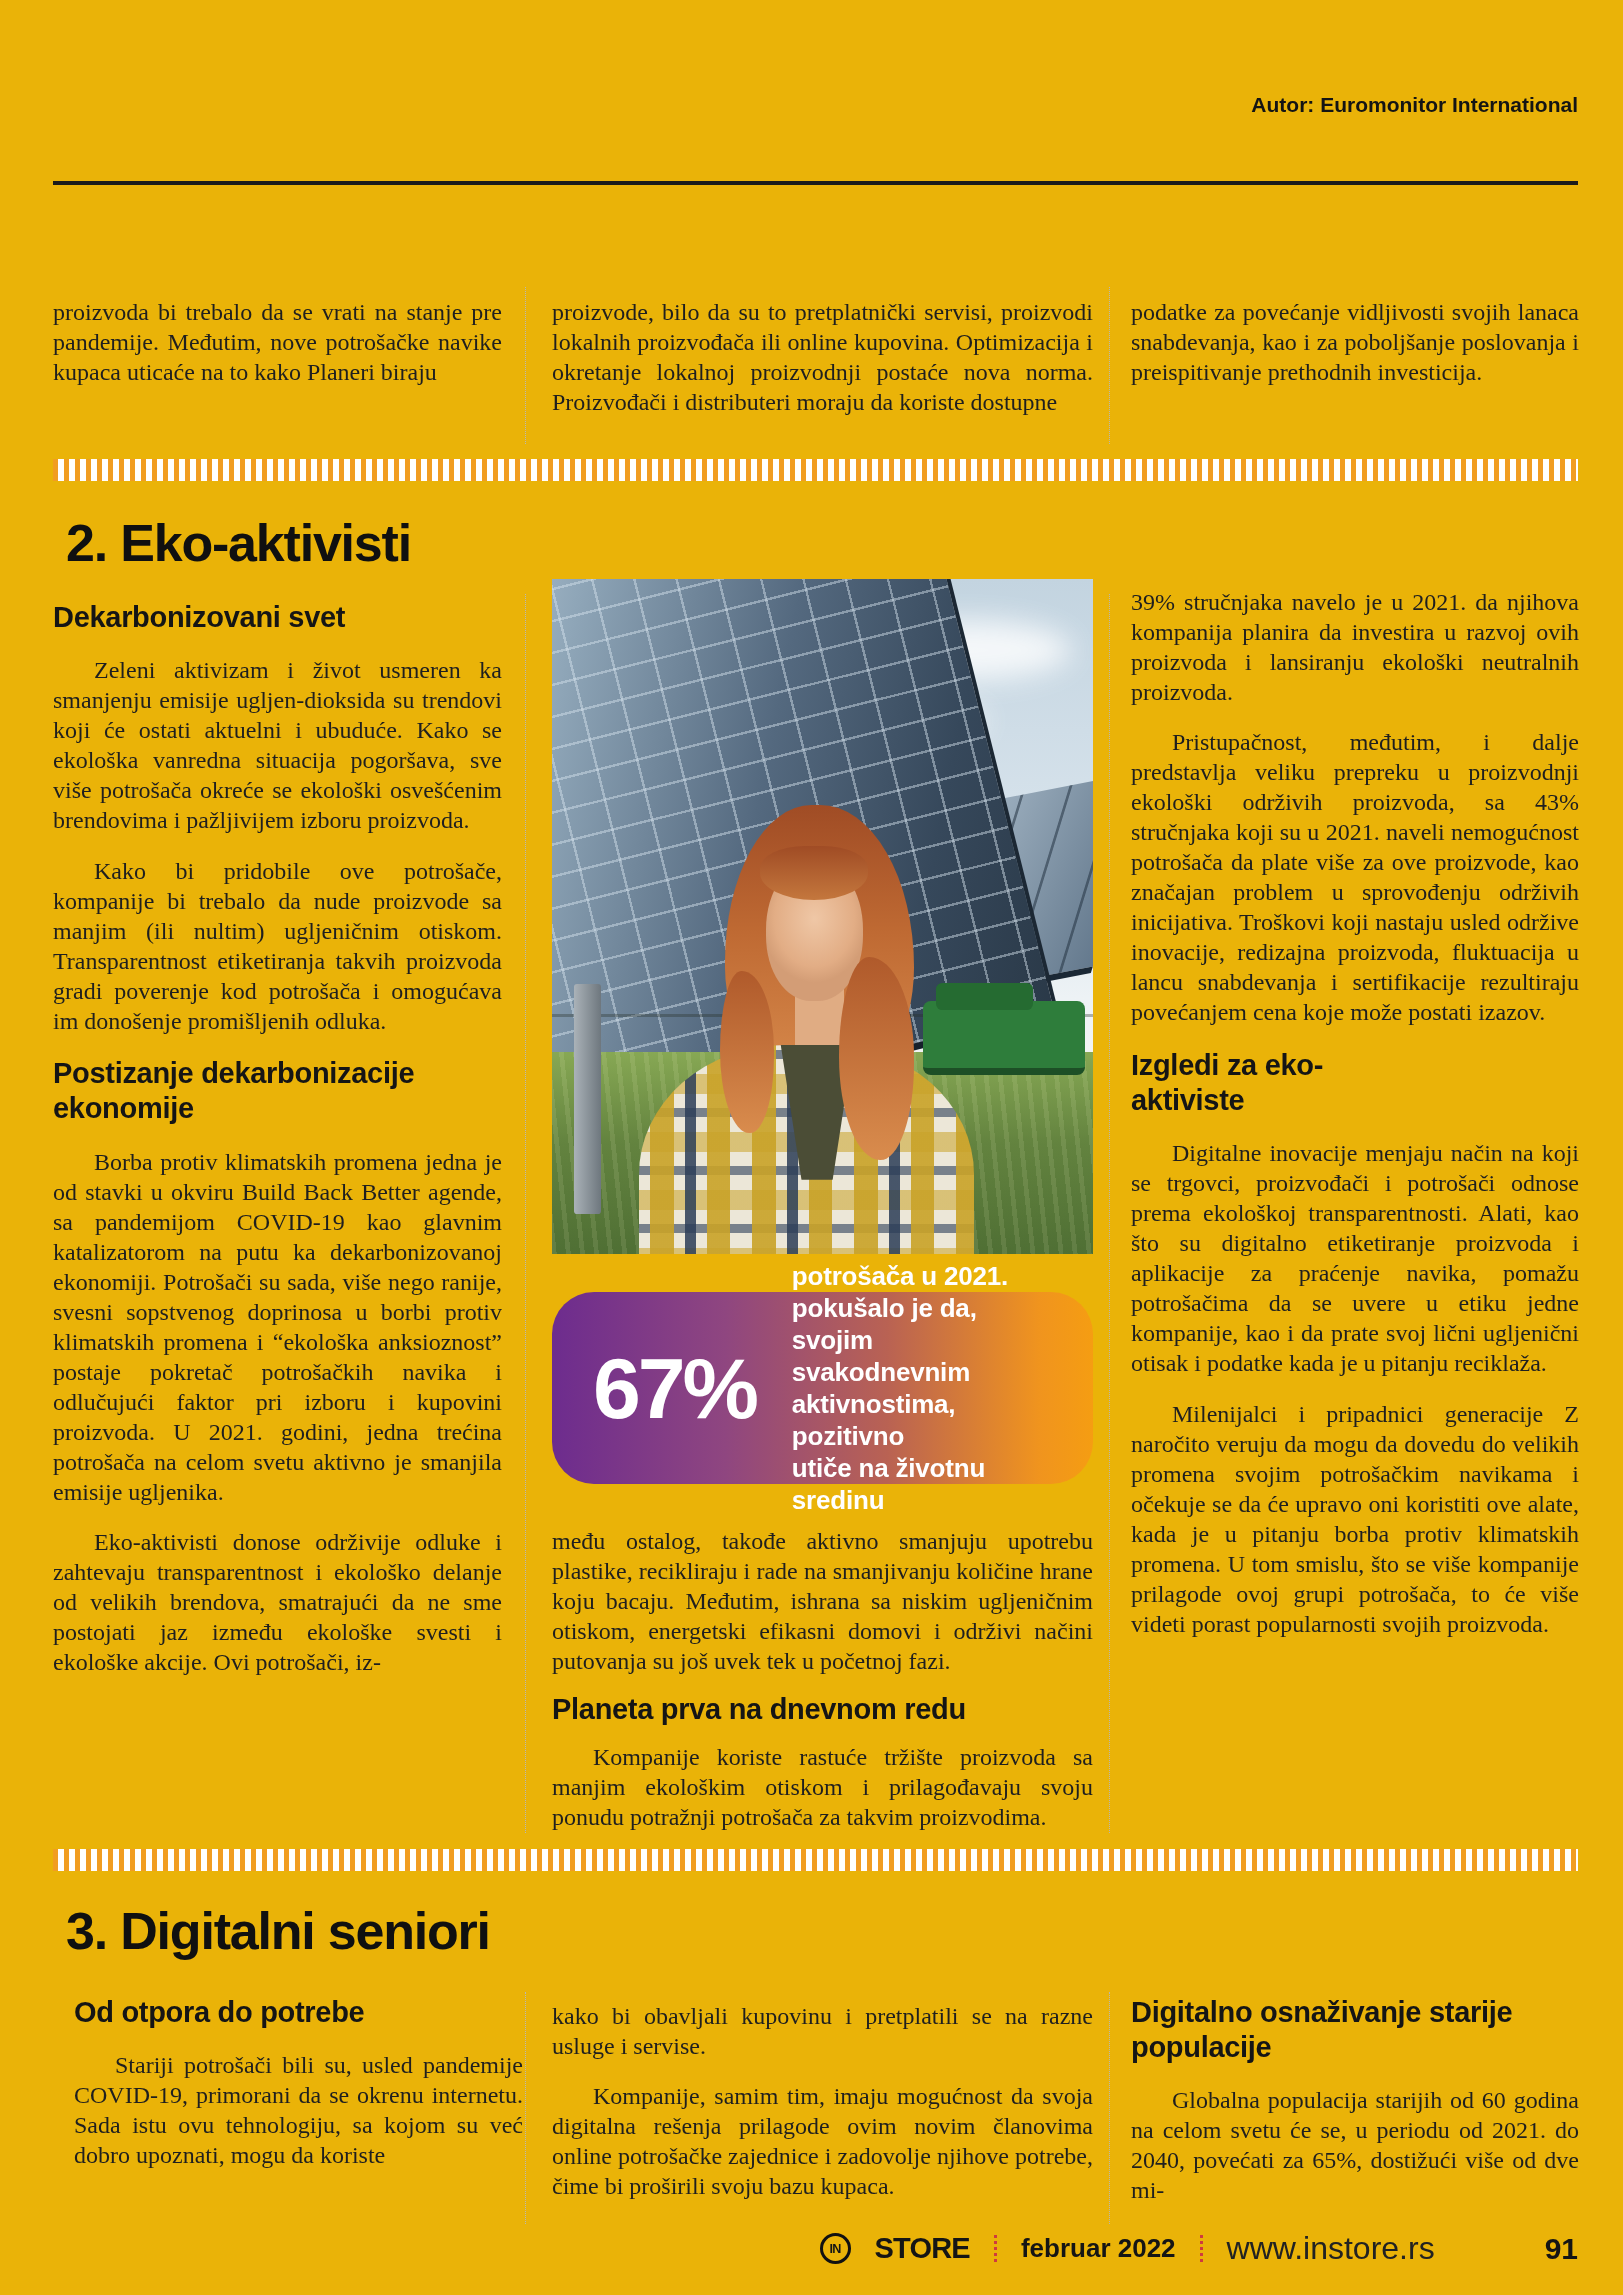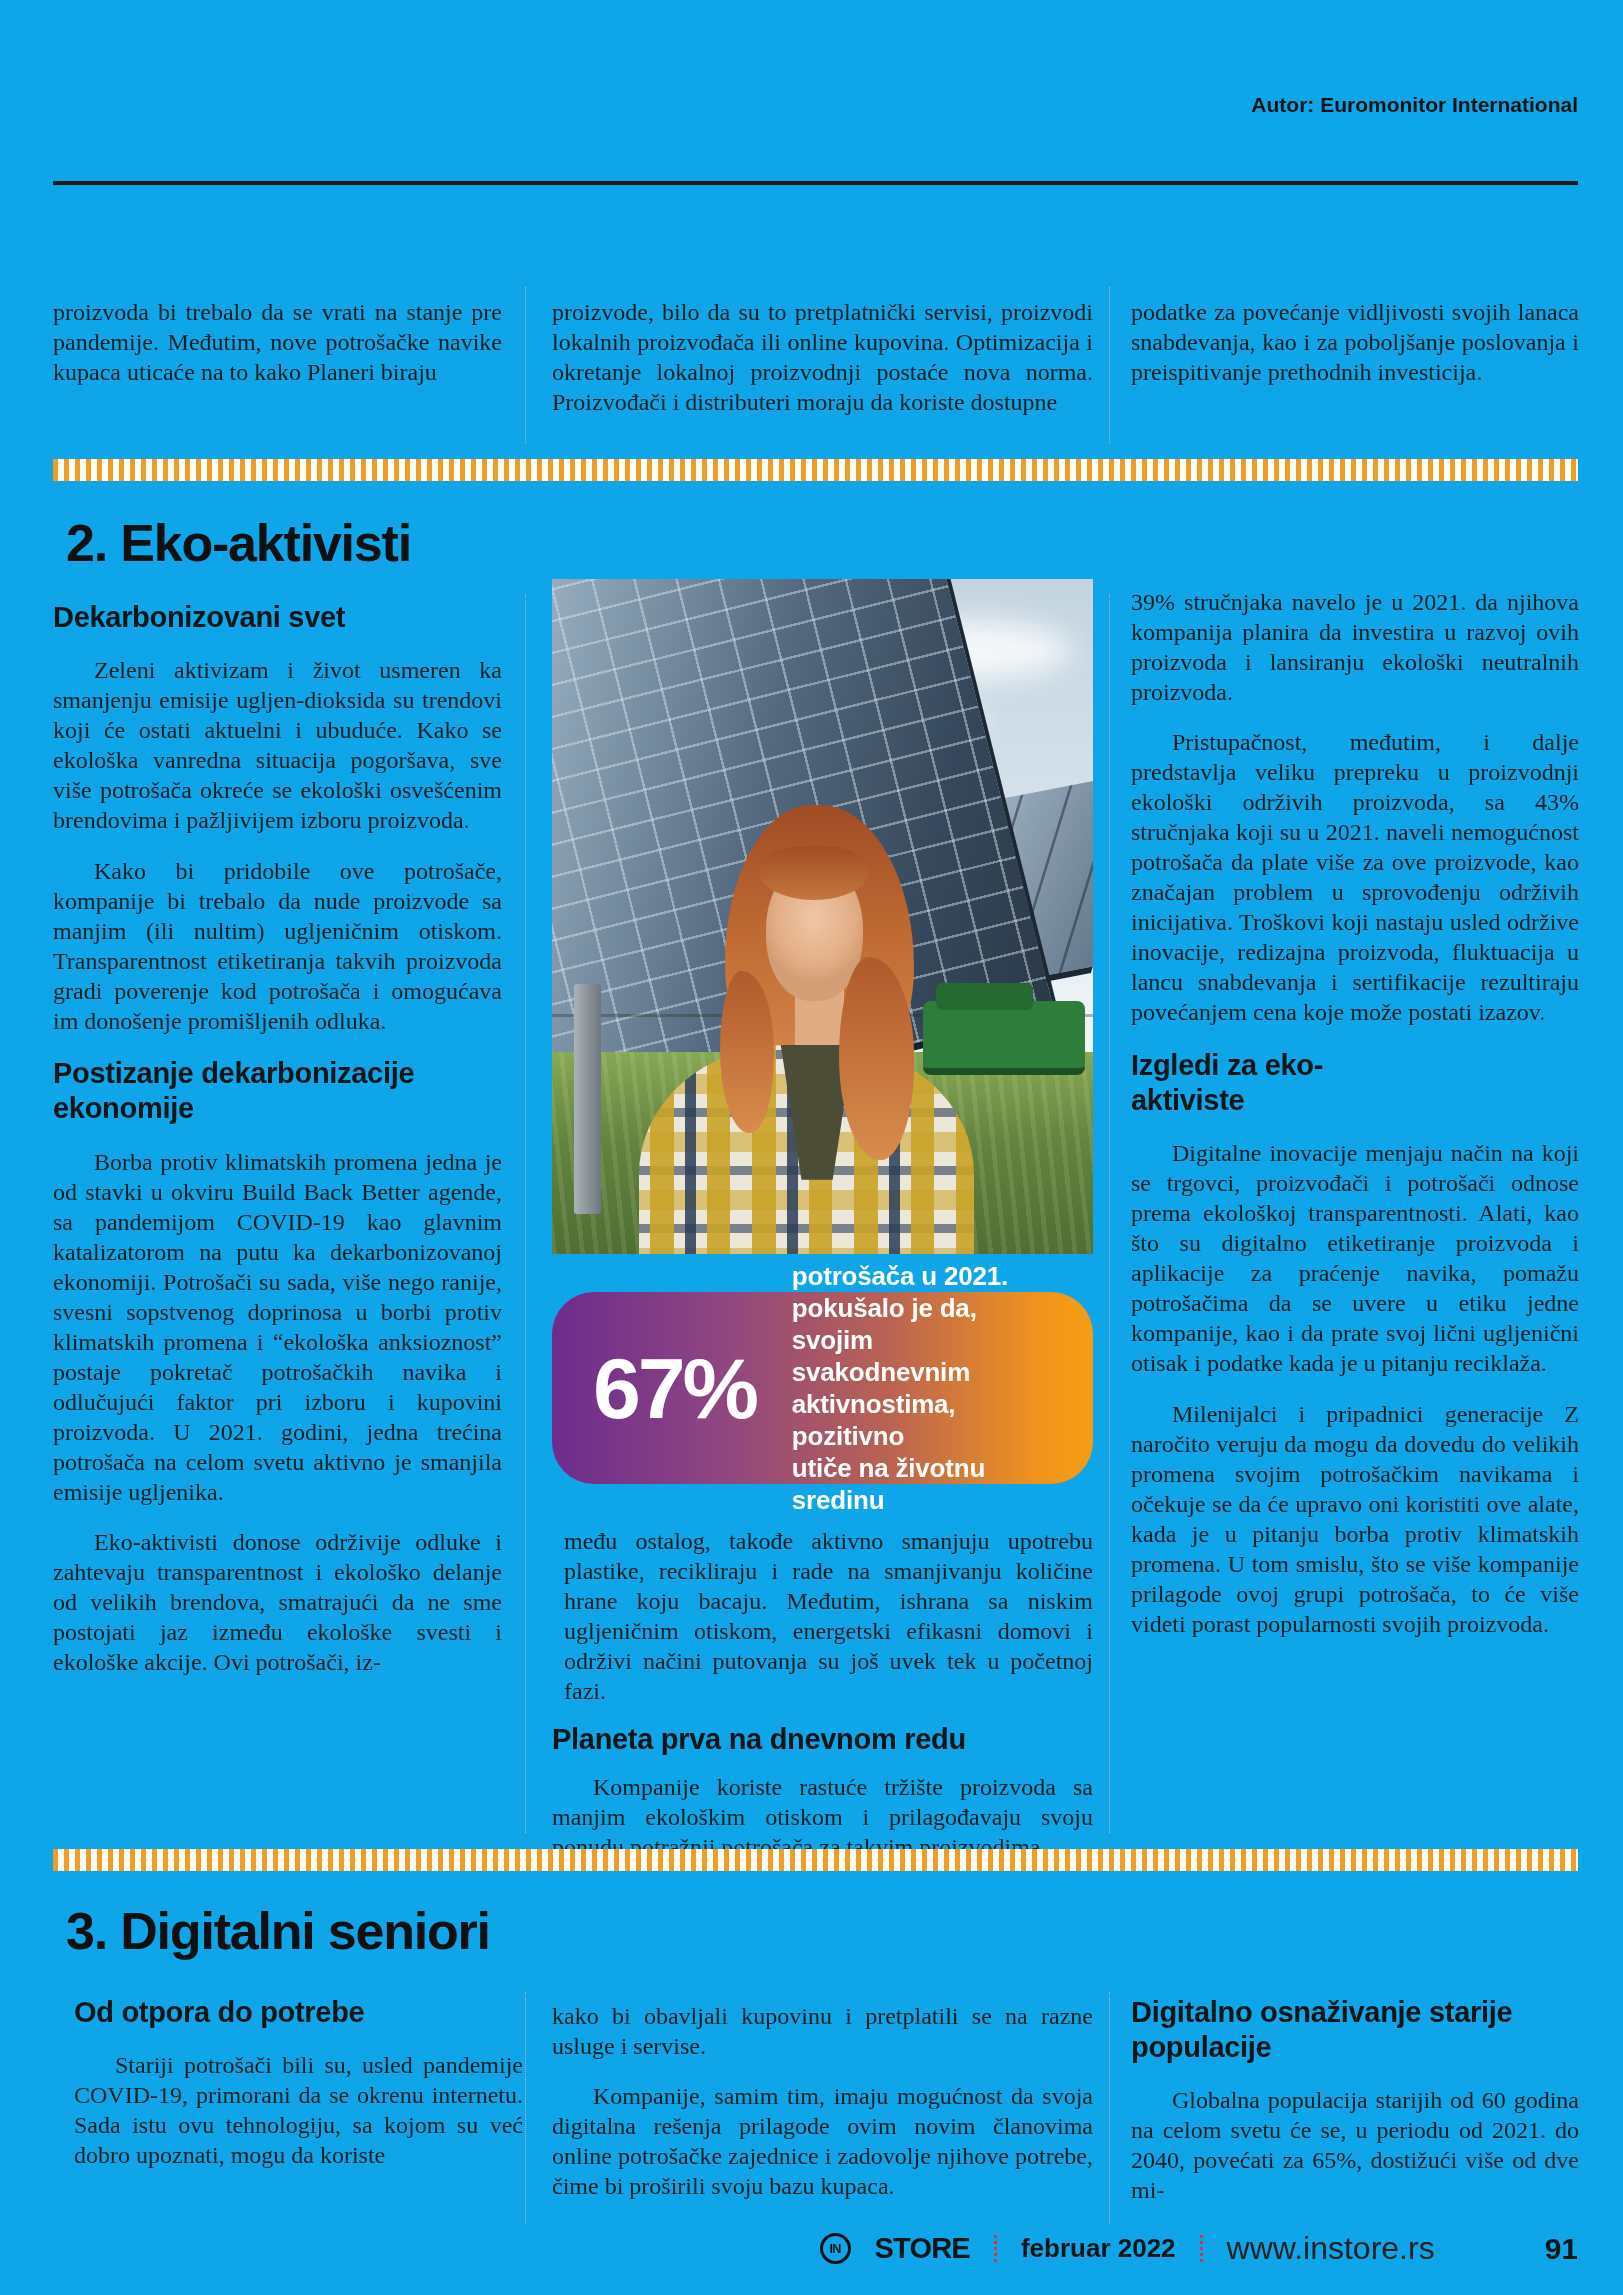--- a/index.html
+++ b/index.html
@@ -1,17 +1,17 @@
 <!DOCTYPE html>
 <html style="font-size:12.6px"><head>
 <meta charset="utf-8">
 <style>
   html,body{margin:0;padding:0;background:#ffffff;}
   .page{
-    position:relative;width:1623px;height:2295px;background:#0ea5e9;
+    position:relative;width:1623px;height:2295px;background:#eab308;
     font-family:"Liberation Serif", serif;color:#1f1f1f;overflow:hidden;
   }
   .abs{position:absolute;}
   
   .author{font-family:"Liberation Sans",sans-serif;font-weight:bold;font-size:21px;color:#141414;}
   .topline{height:3.9px;background:#1b1b1b;}
   p.body{font-size:24px;line-height:30px;text-align:justify;margin:0 0 20.4px 0;}
   p.ind{text-indent:41px;}
   h2.h1{
     font-family:Liberation Sans, sans-serif;font-weight:bold;font-size:52px;
@@ -151,21 +151,21 @@
   <div class="abs stat" style="left:552px;top:1292px;width:541px;height:192px;">
     <div class="stat-value">67%</div>
     <div class="stat-text">potrošača u 2021.
 pokušalo je da,
 svojim svakodnevnim
 aktivnostima, pozitivno
 utiče na životnu sredinu</div>
   </div>
 
   <div class="abs" style="left:552px;top:1526px;width:541px;">
-    <p class="body" style="margin-bottom:15.7px;margin-left:12px;">među ostalog, takođe aktivno smanjuju upotrebu plastike, recikliraju i rade na smanjivanju količine hrane koju bacaju. Međutim, ishrana sa niskim ugljeničnim otiskom, energetski efikasni domovi i održivi načini putovanja su još uvek tek u početnoj fazi.</p>
+    <p class="body" style="margin-bottom:15.7px;">među ostalog, takođe aktivno smanjuju upotrebu plastike, recikliraju i rade na smanjivanju količine hrane koju bacaju. Međutim, ishrana sa niskim ugljeničnim otiskom, energetski efikasni domovi i održivi načini putovanja su još uvek tek u početnoj fazi.</p>
     <h3 class="sub" style="margin-bottom:15.7px;">Planeta prva na dnevnom redu</h3>
     <p class="body ind">Kompanije koriste rastuće tržište proizvoda sa manjim ekološkim otiskom i prilagođavaju svoju ponudu potražnji potrošača za takvim proizvodima.</p>
   </div>
 
   <div class="abs" style="left:1131px;top:587px;width:448px;">
     <p class="body">39% stručnjaka navelo je u 2021. da njihova kompanija planira da investira u razvoj ovih proizvoda i lansiranju ekološki neutralnih proizvoda.</p>
     <p class="body ind">Pristupačnost, međutim, i dalje predstavlja veliku prepreku u proizvodnji ekološki održivih proizvoda, sa 43% stručnjaka koji su u 2021. naveli nemogućnost potrošača da plate više za ove proizvode, kao značajan problem u sprovođenju održivih inicijativa. Troškovi koji nastaju usled održive inovacije, redizajna proizvoda, fluktuacija u lancu snabdevanja i sertifikacije rezultiraju povećanjem cena koje može postati izazov.</p>
     <h3 class="sub mw300" style="margin-top:11px;">Izgledi za eko-aktiviste</h3>
     <p class="body ind">Digitalne inovacije menjaju način na koji se trgovci, proizvođači i potrošači odnose prema ekološkoj transparentnosti. Alati, kao što su digitalno etiketiranje proizvoda i aplikacije za praćenje navika, pomažu potrošačima da se uvere u etiku jedne kompanije, kao i da prate svoj lični ugljenični otisak i podatke kada je u pitanju reciklaža.</p>
     <p class="body ind">Milenijalci i pripadnici generacije Z naročito veruju da mogu da dovedu do velikih promena svojim potrošačkim navikama i očekuje se da će upravo oni koristiti ove alate, kada je u pitanju borba protiv klimatskih promena. U tom smislu, što se više kompanije prilagode ovoj grupi potrošača, to će više videti porast popularnosti svojih proizvoda.</p>

